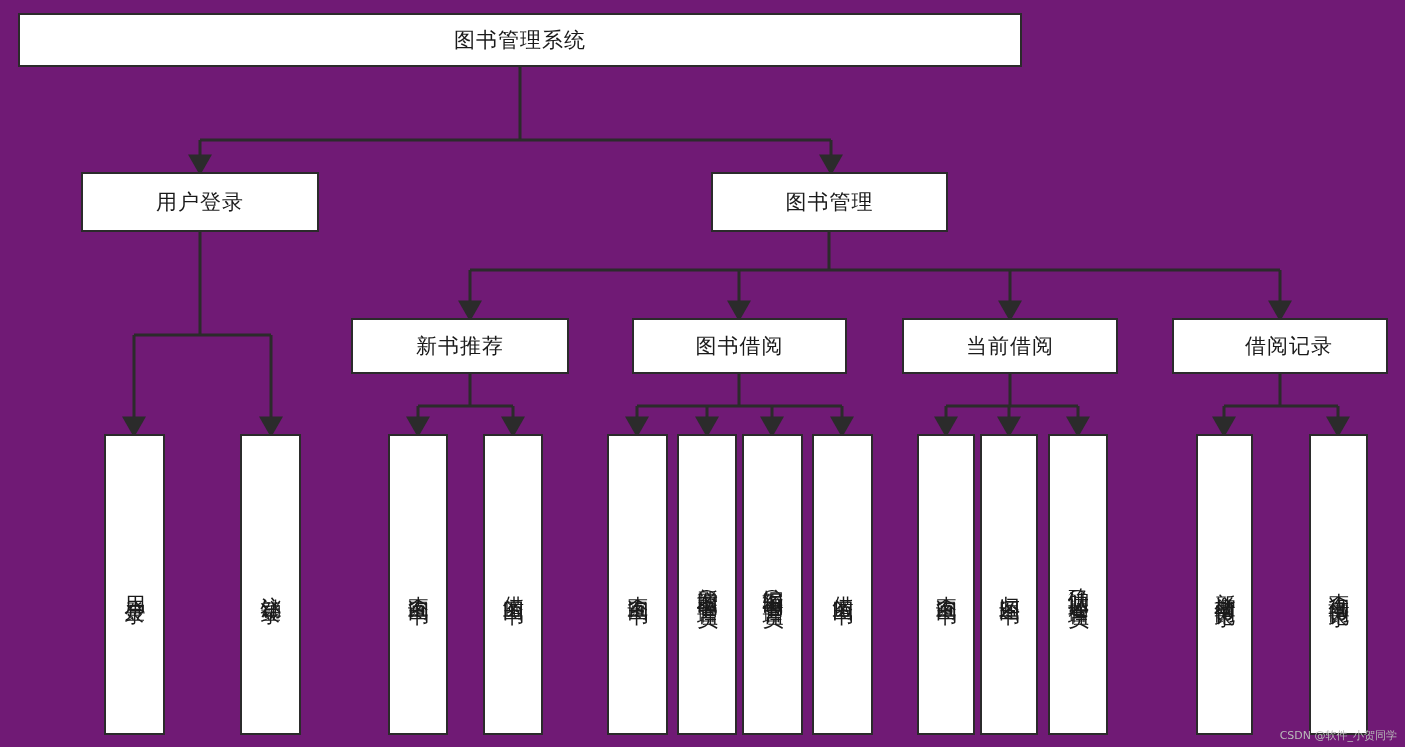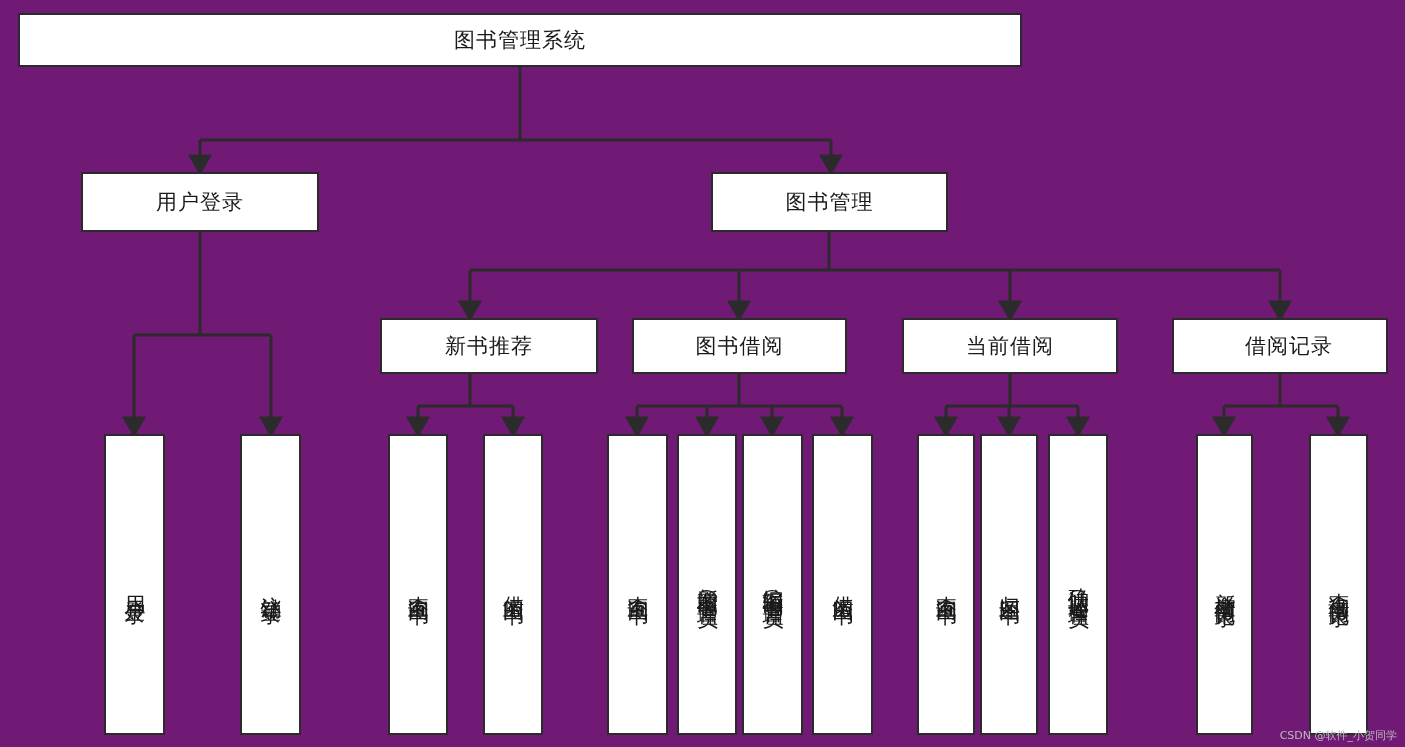--- a/index.html
+++ b/index.html
@@ -127,21 +127,21 @@
     <span>图书管理系统</span>
   </div>
 
   <div class="node horiz" style="left:81px; top:172px; width:238px; height:60px;">
     <span>用户登录</span>
   </div>
   <div class="node horiz" style="left:711px; top:172px; width:237px; height:60px;">
     <span>图书管理</span>
   </div>
 
-  <div class="node horiz" style="left:380px; top:318px; width:218px; height:56px;">
+  <div class="node horiz" style="left:351px; top:318px; width:218px; height:56px;">
     <span>新书推荐</span>
   </div>
   <div class="node horiz" style="left:632px; top:318px; width:215px; height:56px;">
     <span>图书借阅</span>
   </div>
   <div class="node horiz" style="left:902px; top:318px; width:216px; height:56px;">
     <span>当前借阅</span>
   </div>
   <div class="node horiz" style="left:1172px; top:318px; width:216px; height:56px;padding-left:18px;">
     <span>借阅记录</span>

